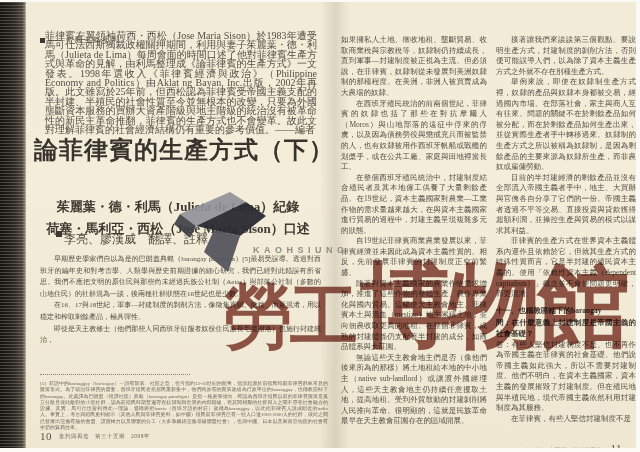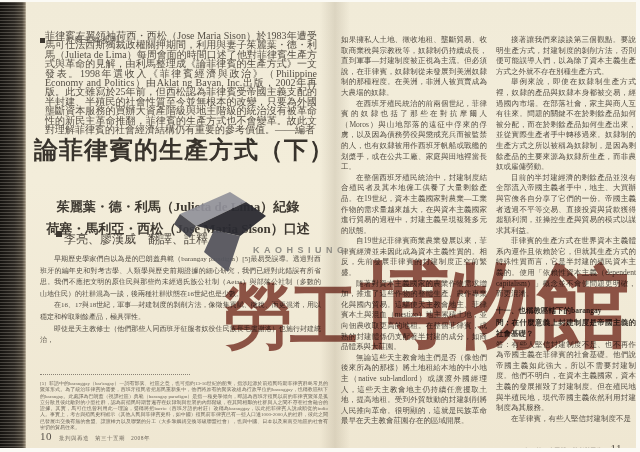--- a/index.html
+++ b/index.html
@@ -51,21 +51,21 @@
   .body-block { position:absolute; left:14px; top:252px; width:281px;
     font-size:7px; line-height:11.6px; text-align:justify; color:#544e45; }
   .body-block p.ind { text-indent:2em; }
 
   .dotline { position:absolute; left:14px; top:372px; width:150px;
     border-top:1px dotted #8a8376; }
   .footnote { position:absolute; left:14px; top:379px; width:288px;
     font-size:5px; line-height:6.3px; text-align:justify; color:#6e675c; }
   .footnote .fn-num { padding-right:3px; }
 
-  .footer-l { position:absolute; left:14px; top:428px; display:flex; align-items:flex-end; }
+  .footer-l { position:absolute; left:14px; top:428px; display:flex; align-items:center; }
   .footer-l .pno { font-size:11px; color:#565049; letter-spacing:.5px; margin-right:7px; }
   .footer-l .jrn { font-size:5.5px; color:#6e675c; letter-spacing:.5px; }
 
   
   .col { position:absolute; top:33px; font-size:7.5px; line-height:10.6px;
     text-align:justify; color:#544e45; }
   #col-a { left:8px;  width:146px; }
   #col-b { left:163px; width:140px; }
   .col p.ind { text-indent:2em; }
   .col p.heading { font-weight:bold; color:#3e3931; margin-top:6px; margin-bottom:2px; }

